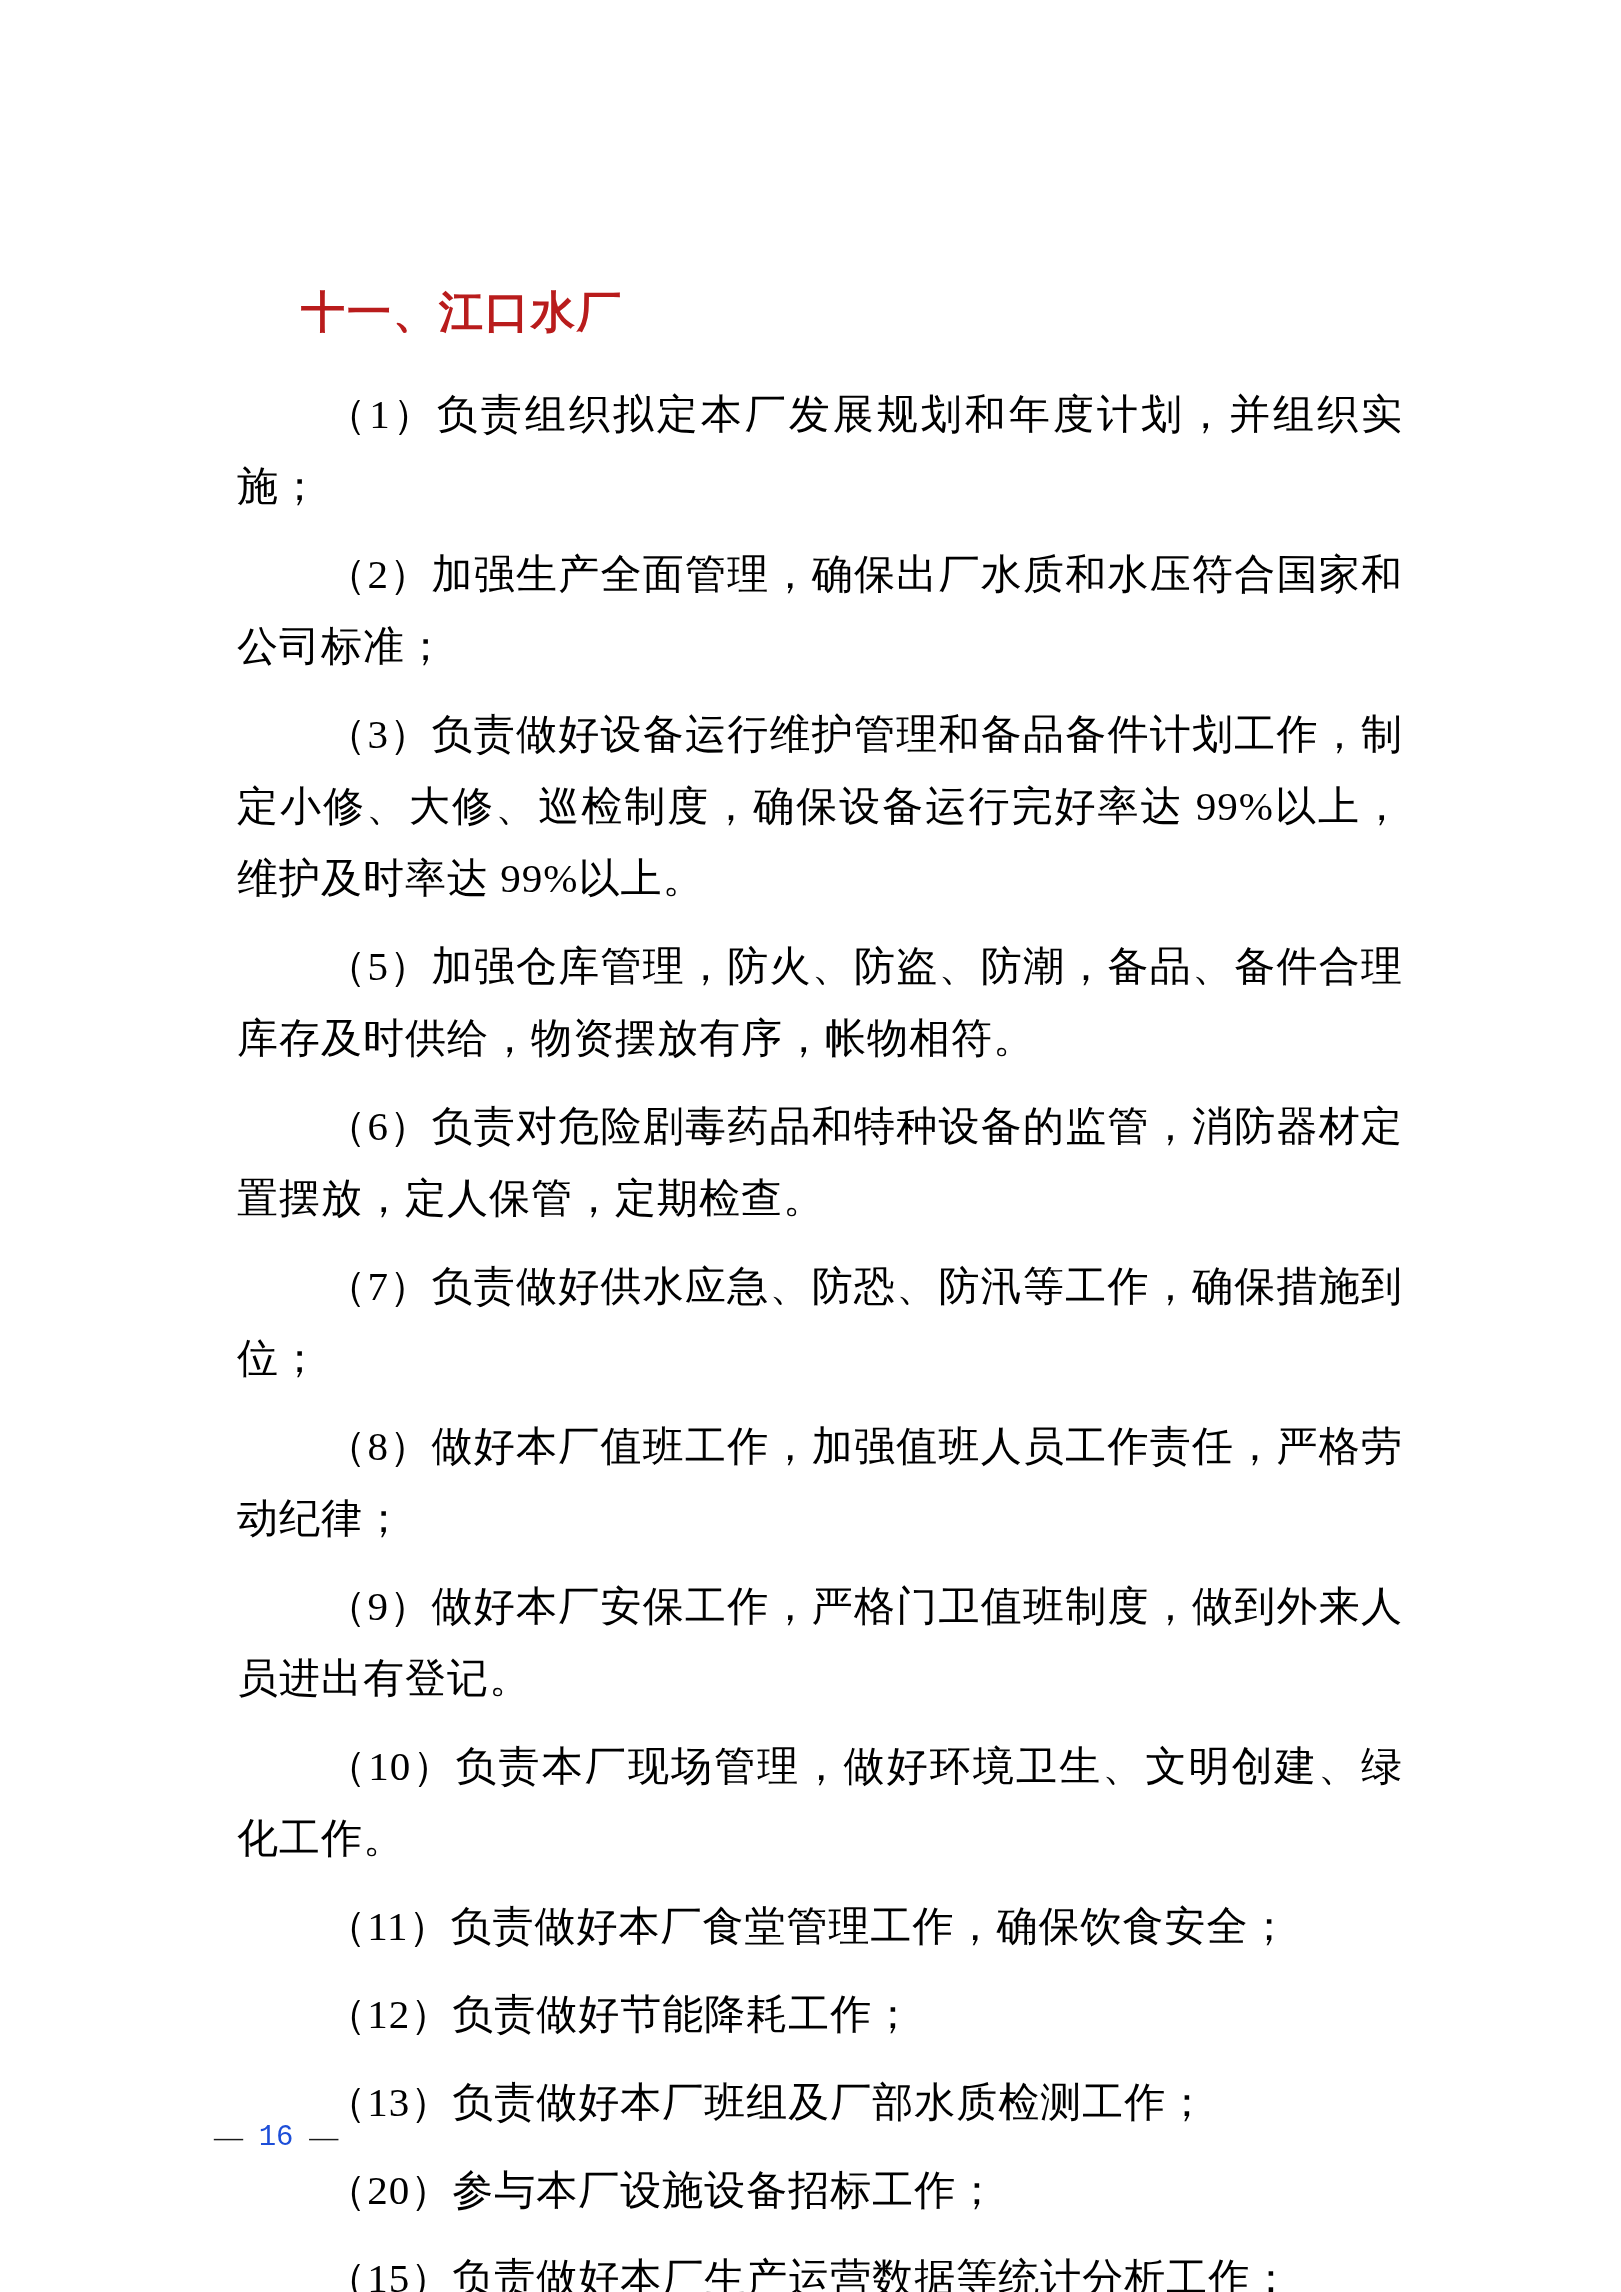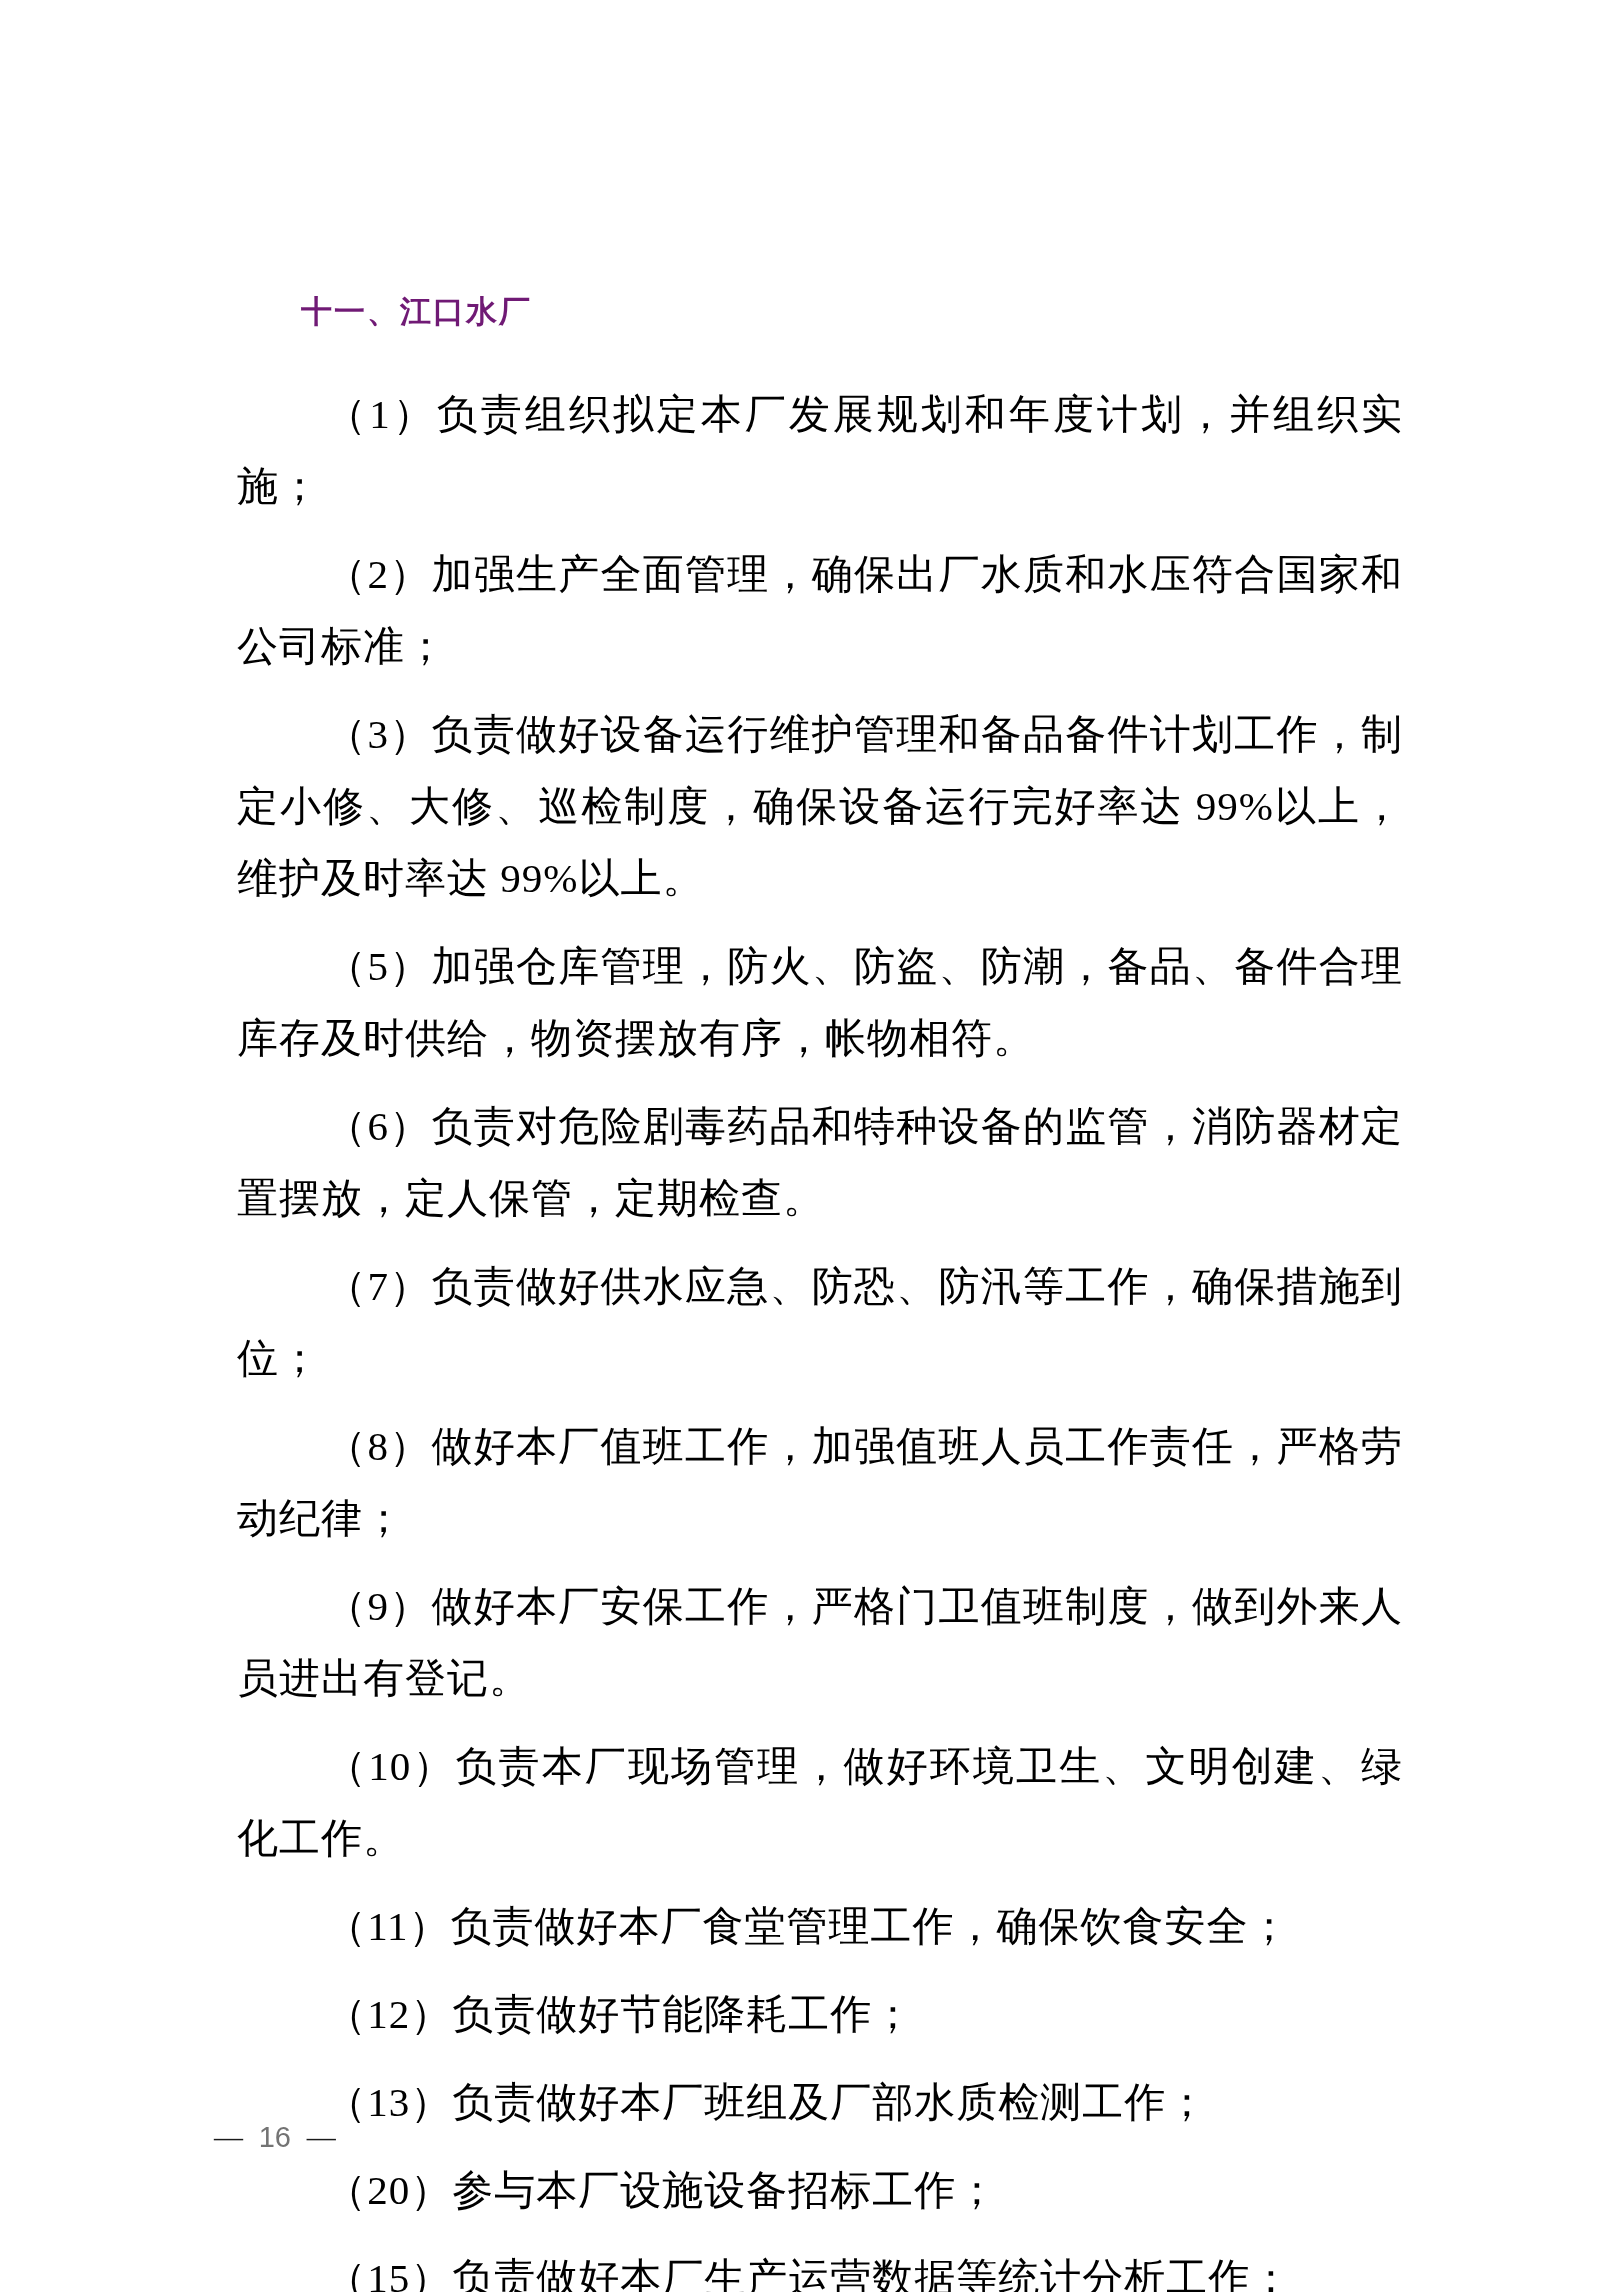--- a/index.html
+++ b/index.html
@@ -24,24 +24,24 @@
     position: absolute;
     left: 221px;
     top: 286px;
     width: 1198px;
   }
   .heading {
     margin: 0 0 41px 0;
     padding-left: 80px;
     font-family: "Liberation Sans", "DejaVu Sans", sans-serif;
     font-weight: bold;
-    font-size: 31px;
+    font-size: 44px;
     line-height: 51px;
     letter-spacing: 2px;
-    color: #701a75;
+    color: #b91c1c;
   }
   .paragraphs p {
     margin: 16px;
     font-size: 41px;
     line-height: 72px;
     text-indent: 2.15em;
     text-align: justify;
     text-justify: inter-ideograph;
     letter-spacing: 1px;
     color: #000000;
@@ -54,22 +54,22 @@
     line-height: 35px;
     color: #1a1a1a;
     display: flex;
     align-items: center;
   }
   .footer .dash {
     letter-spacing: 0;
   }
   .footer .page-number {
     margin: 0 15.7px;
-    font-family: Liberation Sans, sans-serif;
-    color: #737373;
+    font-family: Liberation Mono, monospace;
+    color: #1d4ed8;
   }
 </style>
 </head>
 <body>
 
 <div class="page">
 
   <div class="content">
     <h1 class="heading">十一、江口水厂</h1>
 

